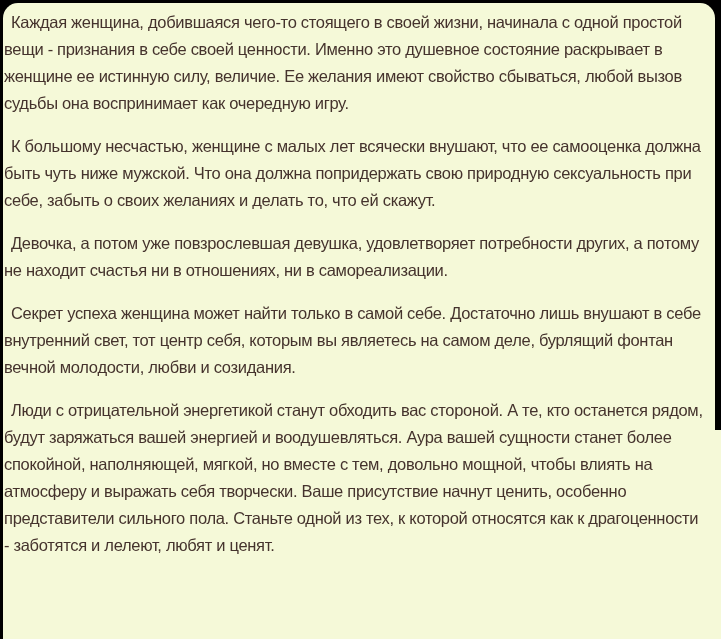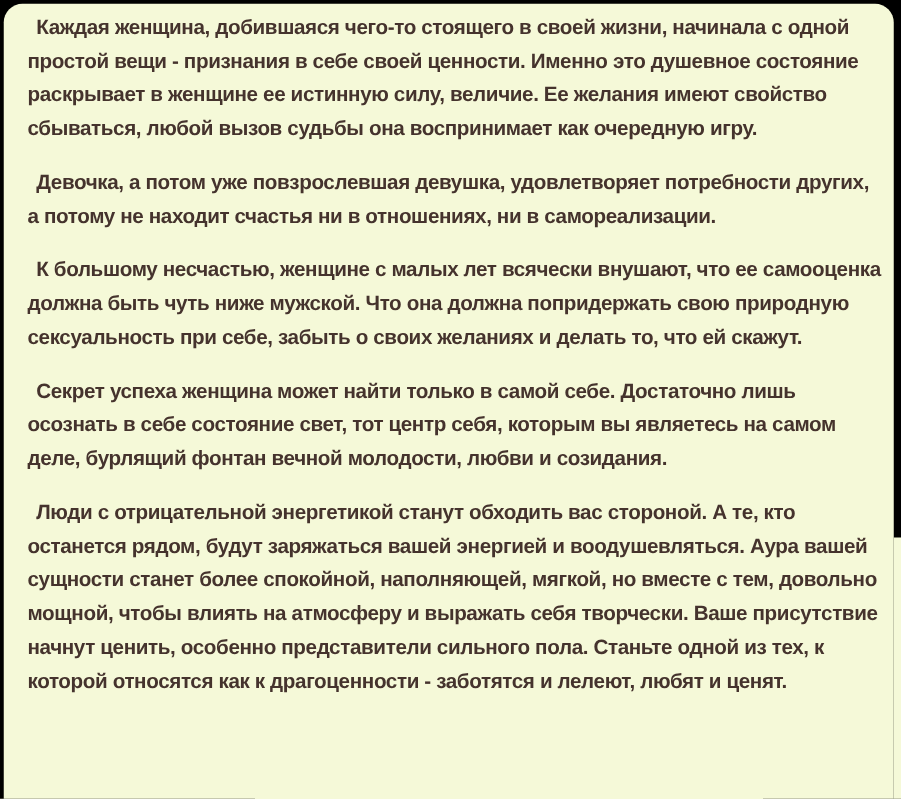--- a/index.html
+++ b/index.html
@@ -31,39 +31,38 @@
     width: 6px;
     bottom: 0;
     background: #f5f9d8;
   }
   .content {
     position: absolute;
     left: 0;
     top: 0;
     right: 0;
     bottom: 0;
-    padding: 6px 8px 0 19px;
+    padding: 6px 8px 0 1px;
     box-sizing: border-box;
     overflow: hidden;
-    font-weight: bold;
   }
   .content p {
     margin: 0 0 16px 0;
     color: #45332d;
     font-size: 16.5px;
     line-height: 27px;
     letter-spacing: -0.3px;
     text-indent: 7px;
   }
 </style>
 </head>
 <body>
 
 <div class="panel">
   <div class="content">
     <p>Каждая женщина, добившаяся чего-то стоящего в своей жизни, начинала с одной простой вещи - признания в себе своей ценности. Именно это душевное состояние раскрывает в женщине ее истинную силу, величие. Ее желания имеют свойство сбываться, любой вызов судьбы она воспринимает как очередную игру.</p>
+    <p>К большому несчастью, женщине с малых лет всячески внушают, что ее самооценка должна быть чуть ниже мужской. Что она должна попридержать свою природную сексуальность при себе, забыть о своих желаниях и делать то, что ей скажут.</p>
     <p>Девочка, а потом уже повзрослевшая девушка, удовлетворяет потребности других, а потому не находит счастья ни в отношениях, ни в самореализации.</p>
-    <p>К большому несчастью, женщине с малых лет всячески внушают, что ее самооценка должна быть чуть ниже мужской. Что она должна попридержать свою природную сексуальность при себе, забыть о своих желаниях и делать то, что ей скажут.</p>
-    <p>Секрет успеха женщина может найти только в самой себе. Достаточно лишь осознать в себе состояние свет, тот центр себя, которым вы являетесь на самом деле, бурлящий фонтан вечной молодости, любви и созидания.</p>
+    <p>Секрет успеха женщина может найти только в самой себе. Достаточно лишь внушают в себе внутренний свет, тот центр себя, которым вы являетесь на самом деле, бурлящий фонтан вечной молодости, любви и созидания.</p>
     <p>Люди с отрицательной энергетикой станут обходить вас стороной. А те, кто останется рядом, будут заряжаться вашей энергией и воодушевляться. Аура вашей сущности станет более спокойной,  наполняющей, мягкой, но вместе с тем, довольно мощной, чтобы влиять на атмосферу и выражать себя творчески. Ваше присутствие начнут ценить, особенно представители сильного пола. Станьте одной из тех, к которой относятся как к драгоценности - заботятся и лелеют, любят и ценят.</p>
   </div>
 </div>
 <div class="gutter-patch"></div>
 
 </body></html>

